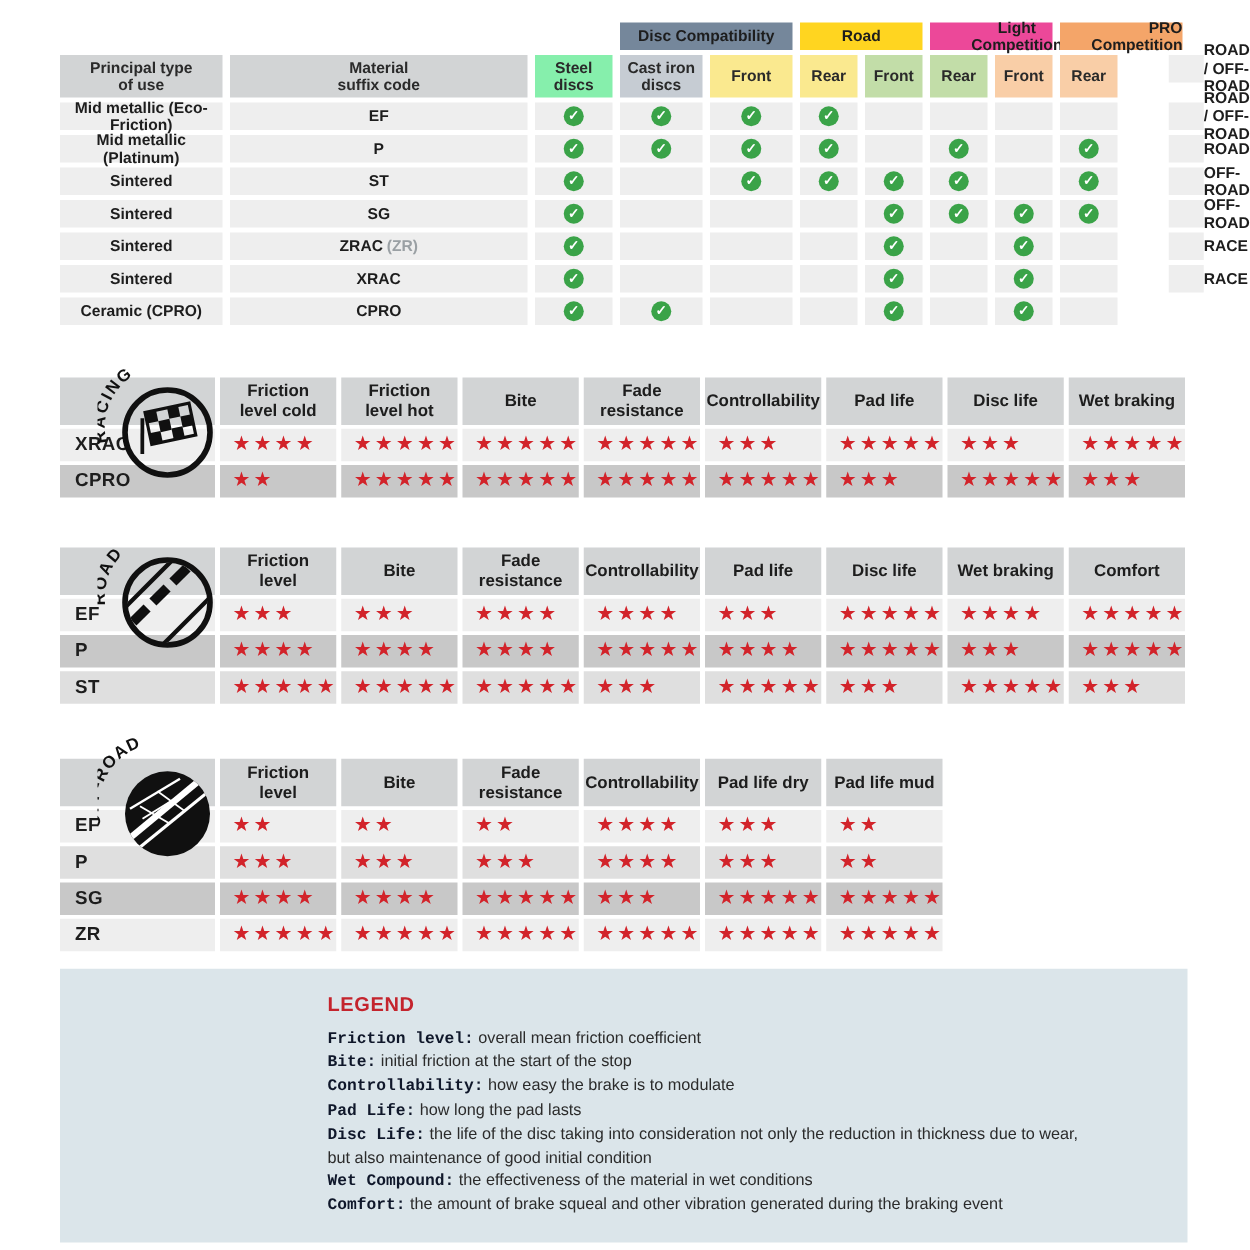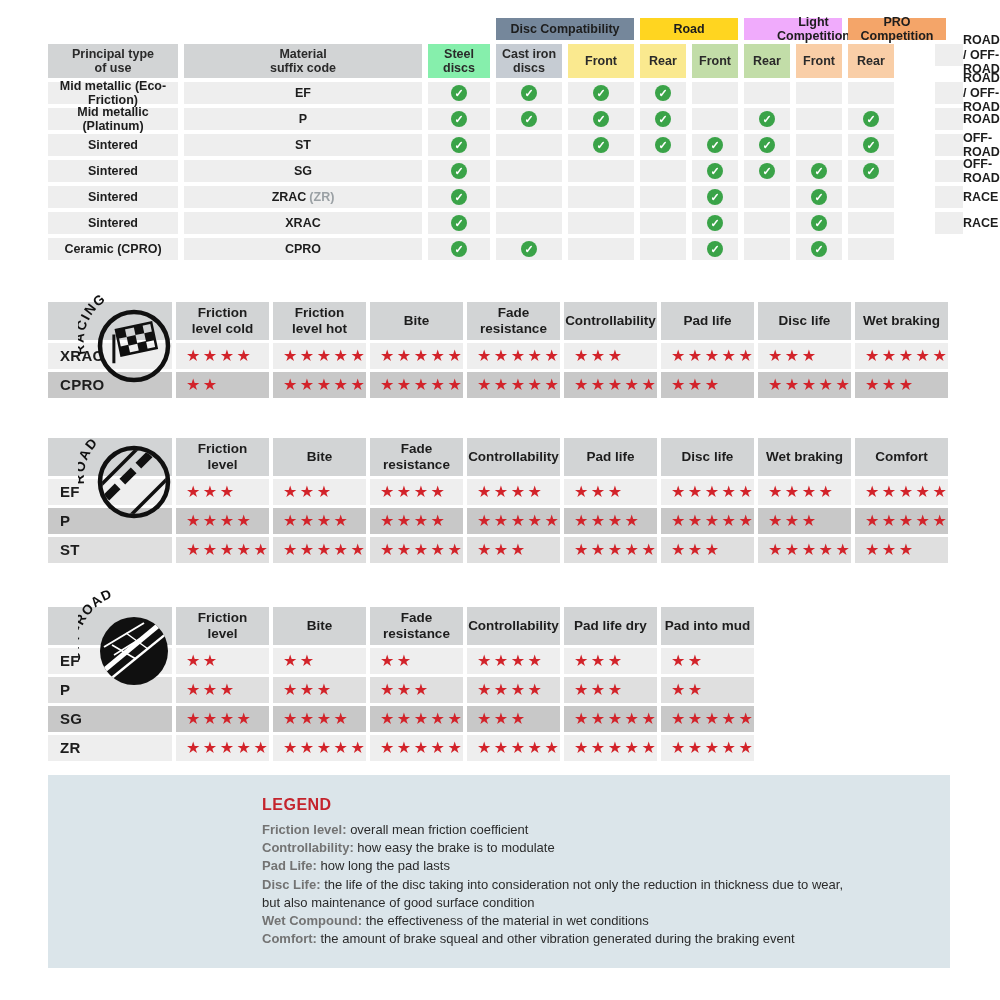--- a/index.html
+++ b/index.html
@@ -36,36 +36,36 @@
 
   .badge{position:absolute;left:30px;top:-18px;width:104px;height:104px;}
   .badge text{font-family:"Liberation Sans", sans-serif;font-weight:bold;fill:#101010;}
 
   
   .legend-box{width:902px;background:var(--legend-bg);margin-top:14px;
     padding:21px 30px 20px 214px;box-sizing:border-box;}
   .legend-title{color:var(--legend-red);font-weight:bold;font-size:16px;
     letter-spacing:.5px;margin-bottom:7px;}
   .legend-item{font-size:13px;line-height:18.2px;color:#2b2b2b;}
-  .legend-item b{color:#737373;}
+  .legend-item b{color:#0f172a;font-family:Liberation Mono, monospace;}
 </style>
 </head>
 <body>
 
 <div class="page">
 
   <section>
     <div id="compat-grid" class="grid compat-grid">
         <div class="cell group-header spacer"></div>
         <div class="cell group-header spacer"></div>
         <div class="cell group-header spacer"></div>
         <div class="cell group-header" style="background: rgb(117, 135, 155); grid-column: span 2;">Disc Compatibility</div>
         <div class="cell group-header" style="background: rgb(255, 213, 32); grid-column: span 2;">Road</div>
-        <div class="cell group-header" style="background: #f0abfc; grid-column: span 2; padding-left: 41px;">Light Competition</div>
-        <div class="cell group-header" style="background: rgb(244, 165, 105); grid-column: span 2;">PRO Competition</div>
+        <div class="cell group-header" style="background: #ec4899; grid-column: span 2; padding-left: 41px;">Light Competition</div>
+        <div class="cell group-header" style="background: rgb(244, 165, 105); grid-column: span 2; text-align: right;">PRO Competition</div>
         <div class="cell hcell">Principal type
 of use</div>
         <div class="cell hcell">Material
 suffix code</div>
         <div class="cell hcell" style="background: #86efac;">Steel
 discs</div>
         <div class="cell hcell" style="background: rgb(198, 204, 211);">Cast iron
 discs</div>
         <div class="cell hcell" style="background: rgb(250, 233, 143);">Front</div>
         <div class="cell hcell" style="background: rgb(250, 233, 143);">Rear</div>
@@ -286,21 +286,21 @@
     </svg>
     <div id="grid-offroad" class="grid star-grid" style="grid-template-columns: 124px repeat(6, 93px);">
         <div class="cell shead spacer"></div>
         <div class="cell shead">Friction
 level</div>
         <div class="cell shead">Bite</div>
         <div class="cell shead">Fade
 resistance</div>
         <div class="cell shead">Controllability</div>
         <div class="cell shead">Pad life dry</div>
-        <div class="cell shead">Pad into mud</div>
+        <div class="cell shead">Pad life mud</div>
         <div class="cell srow-label shade-light">EF</div>
         <div class="cell scell shade-light">★★</div>
         <div class="cell scell shade-light">★★</div>
         <div class="cell scell shade-light">★★</div>
         <div class="cell scell shade-light">★★★★</div>
         <div class="cell scell shade-light">★★★</div>
         <div class="cell scell shade-light">★★</div>
         <div class="cell srow-label shade-medium">P</div>
         <div class="cell scell shade-medium">★★★</div>
         <div class="cell scell shade-medium">★★★</div>
@@ -322,22 +322,23 @@
         <div class="cell scell shade-light">★★★★★</div>
         <div class="cell scell shade-light">★★★★★</div>
         <div class="cell scell shade-light">★★★★★</div>
       </div>
   </section>
 
   <section class="legend-box">
     <div class="legend-title">LEGEND</div>
     <div id="legend-items">
         <div class="legend-item"><b>Friction level:</b> overall mean friction coefficient</div>
+        <div class="legend-item"><b>Bite:</b> initial friction at the start of the stop</div>
         <div class="legend-item"><b>Controllability:</b> how easy the brake is to modulate</div>
         <div class="legend-item"><b>Pad Life:</b> how long the pad lasts</div>
         <div class="legend-item"><b>Disc Life:</b> the life of the disc taking into consideration not only the reduction in thickness due to wear,</div>
-        <div class="legend-item">but also maintenance of good surface condition</div>
+        <div class="legend-item">but also maintenance of good initial condition</div>
         <div class="legend-item"><b>Wet Compound:</b> the effectiveness of the material in wet conditions</div>
         <div class="legend-item"><b>Comfort:</b> the amount of brake squeal and other vibration generated during the braking event</div>
       </div>
   </section>
 
 </div>
 
 </body></html>

